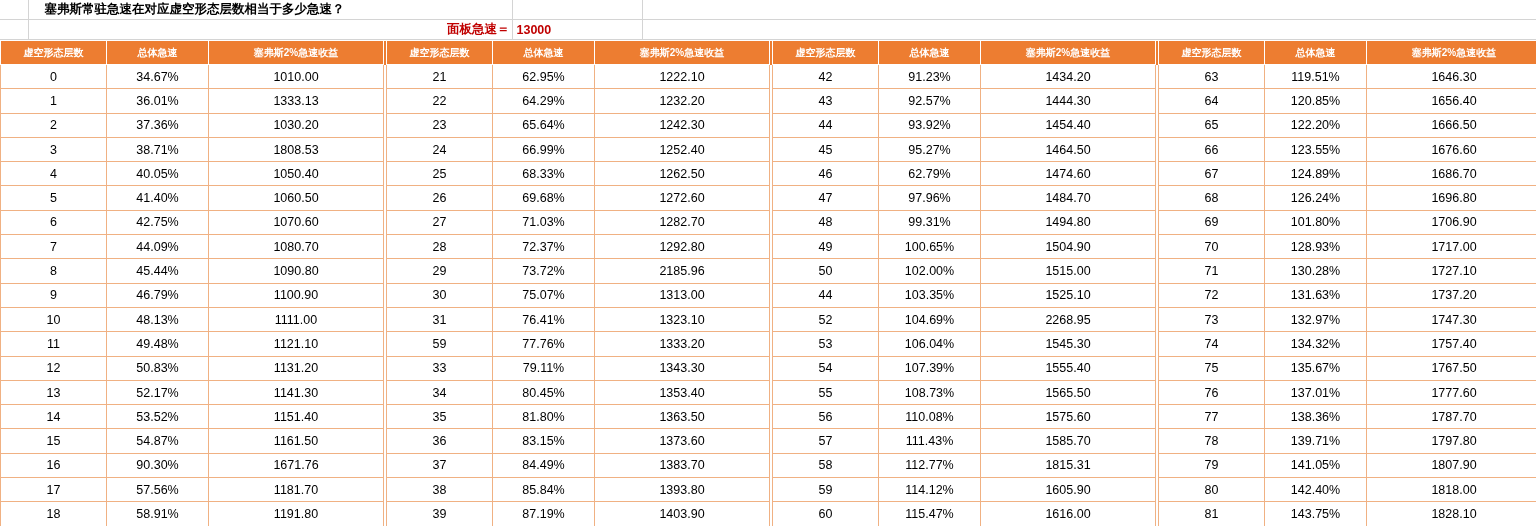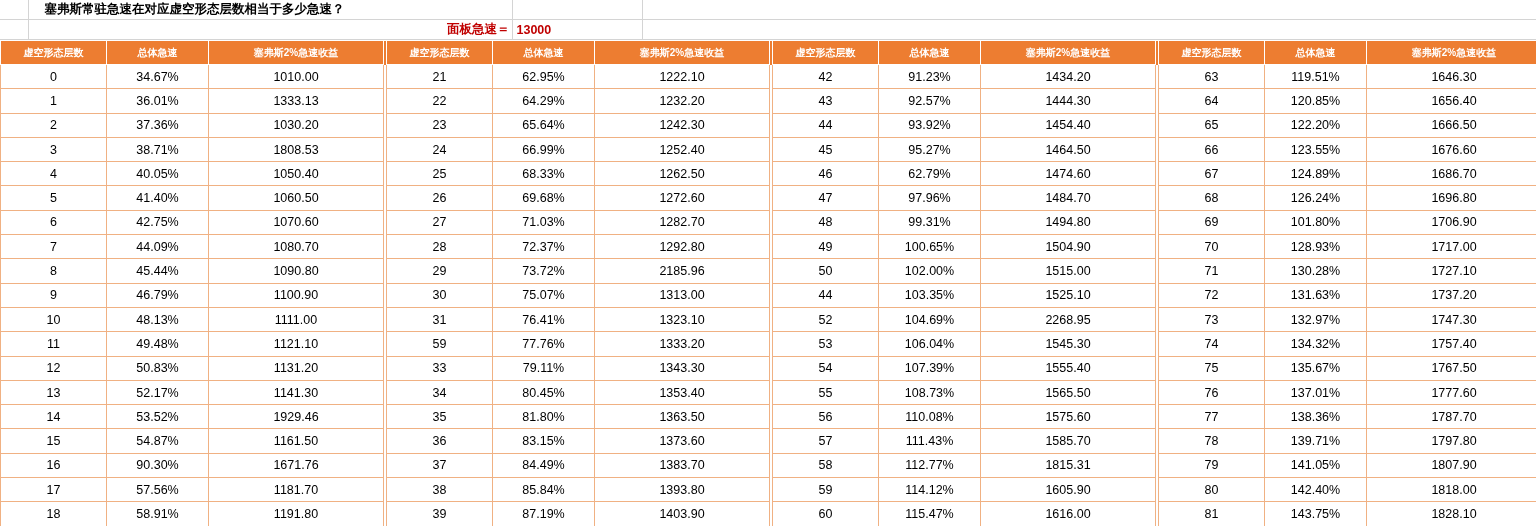--- a/index.html
+++ b/index.html
@@ -397,21 +397,21 @@
           <td>108.73%</td>
           <td>1565.50</td>
           <td class="sep"></td>
           <td>76</td>
           <td>137.01%</td>
           <td>1777.60</td>
         </tr>
         <tr>
           <td>14</td>
           <td>53.52%</td>
-          <td>1929.46</td>
+          <td>1151.40</td>
           <td class="sep"></td>
           <td>35</td>
           <td>81.80%</td>
           <td>1363.50</td>
           <td class="sep"></td>
           <td>56</td>
           <td>110.08%</td>
           <td>1575.60</td>
           <td class="sep"></td>
           <td>77</td>

